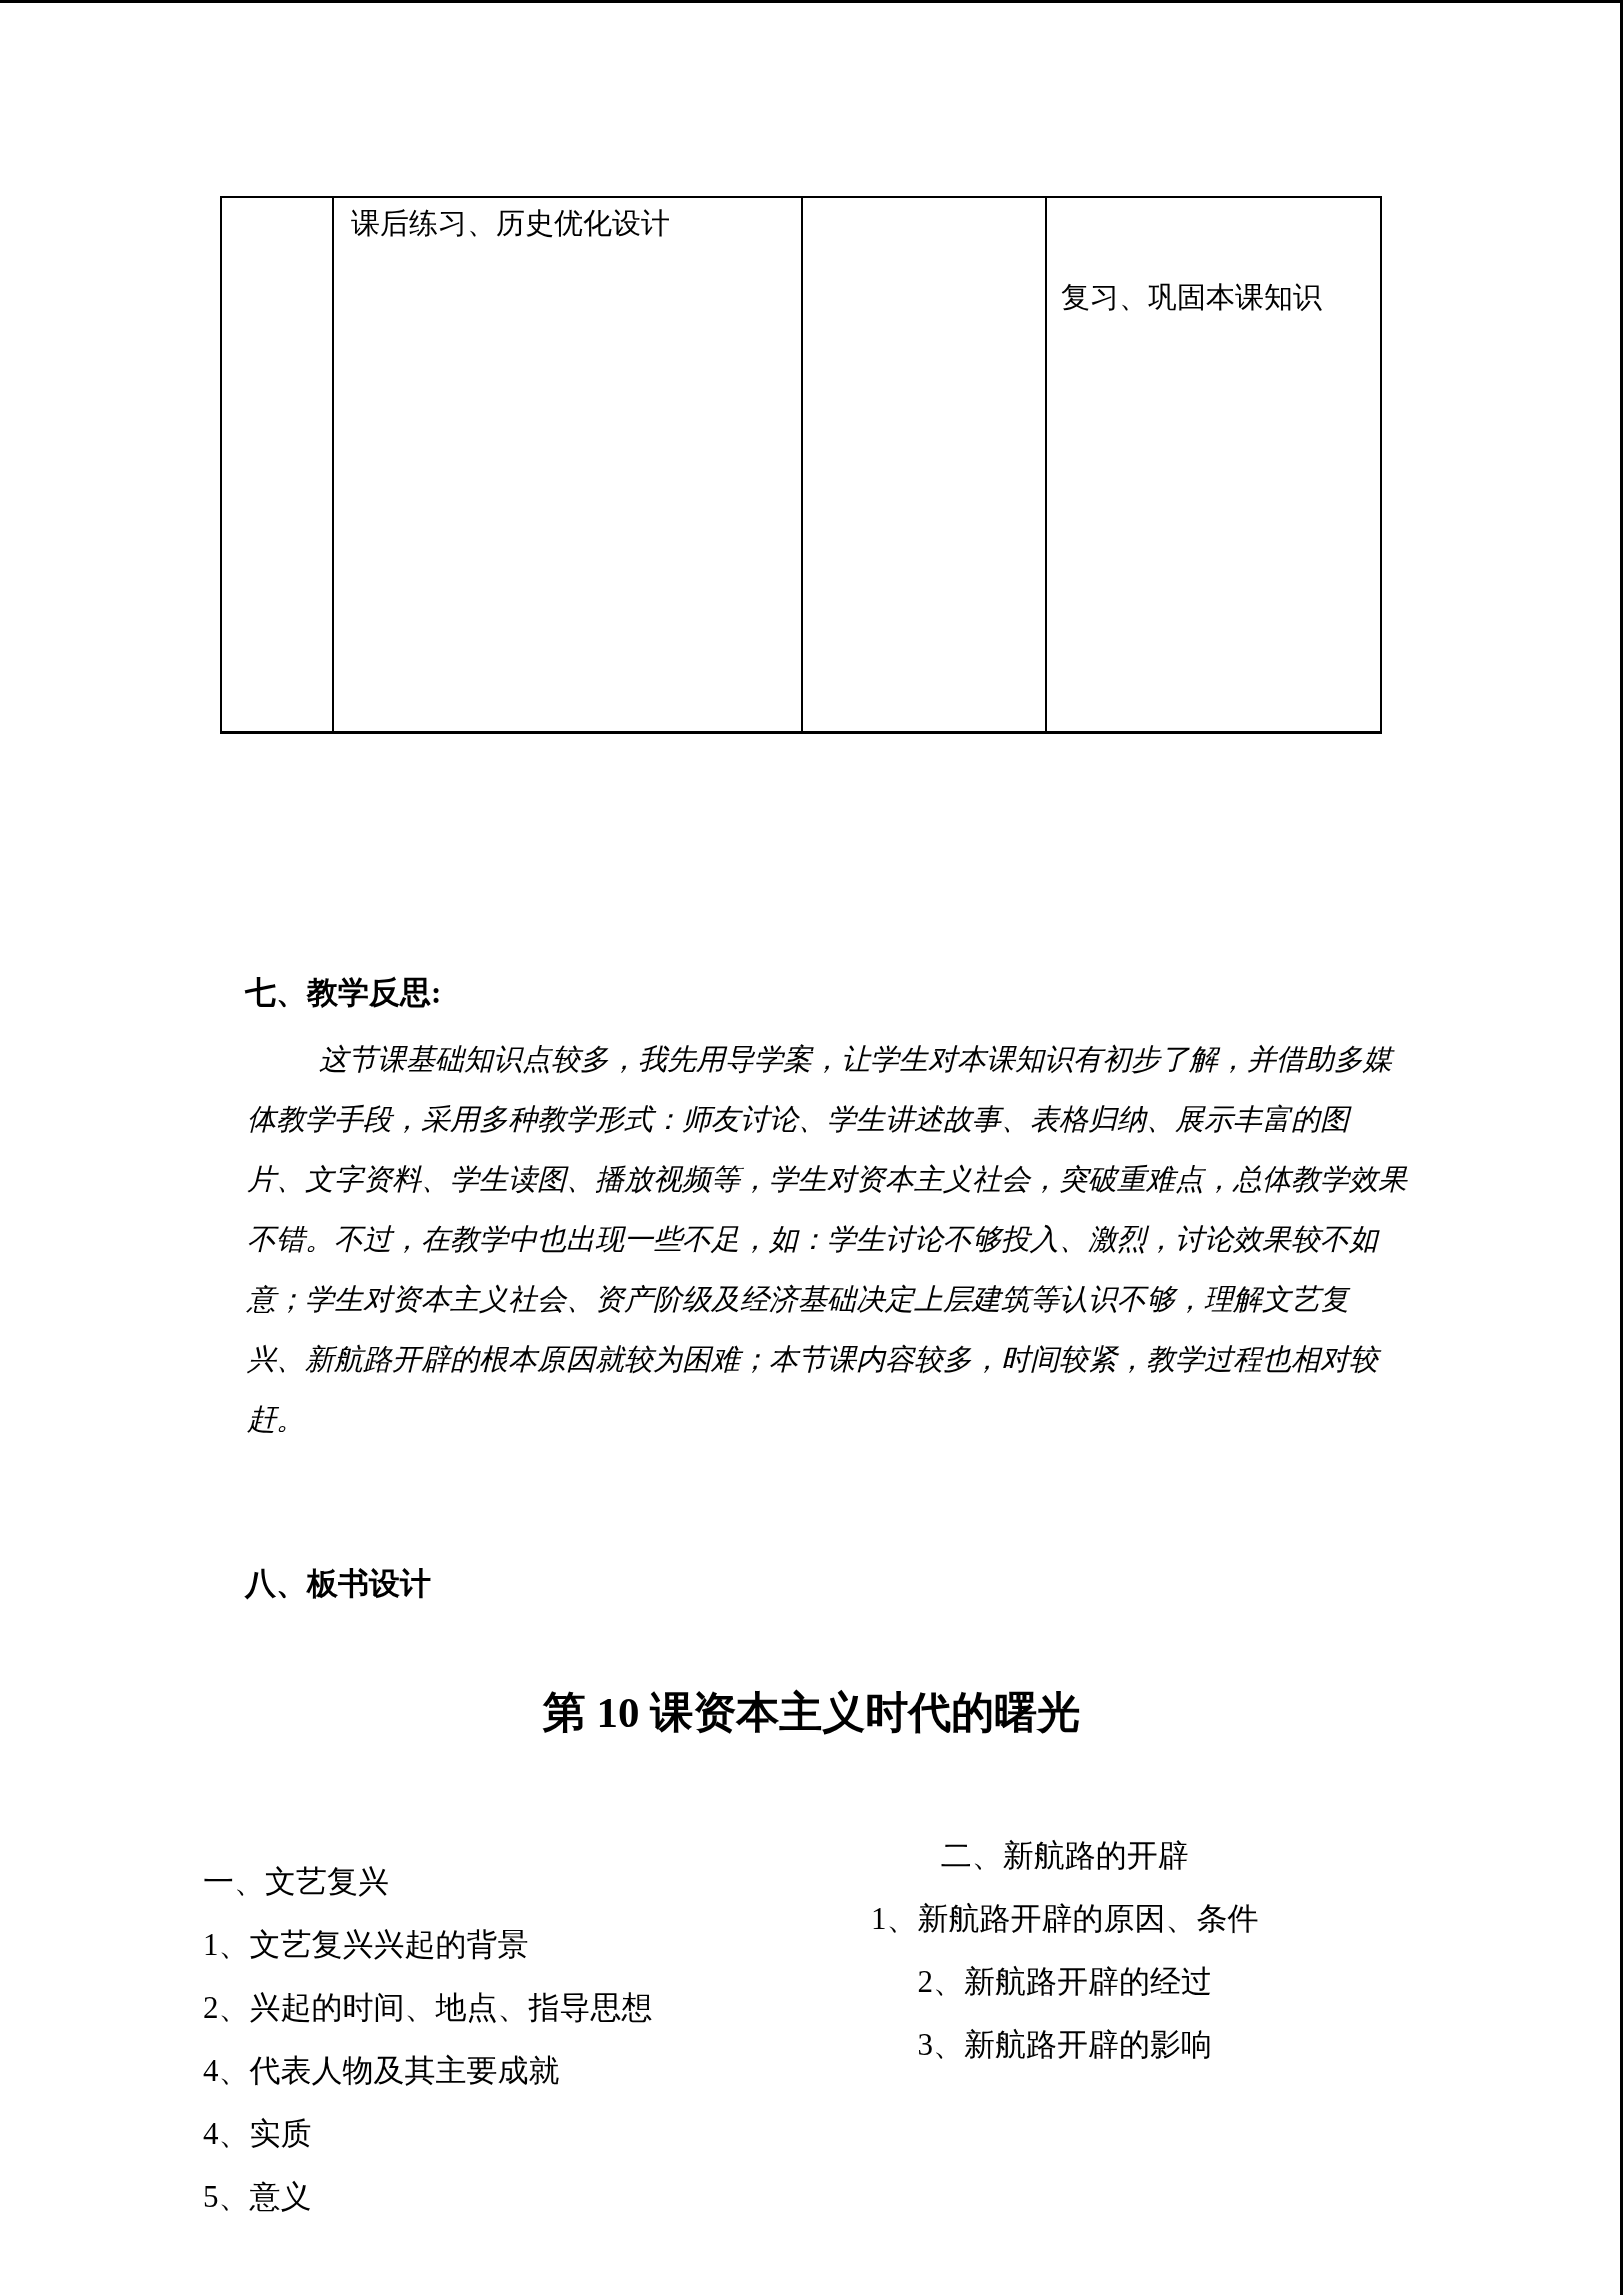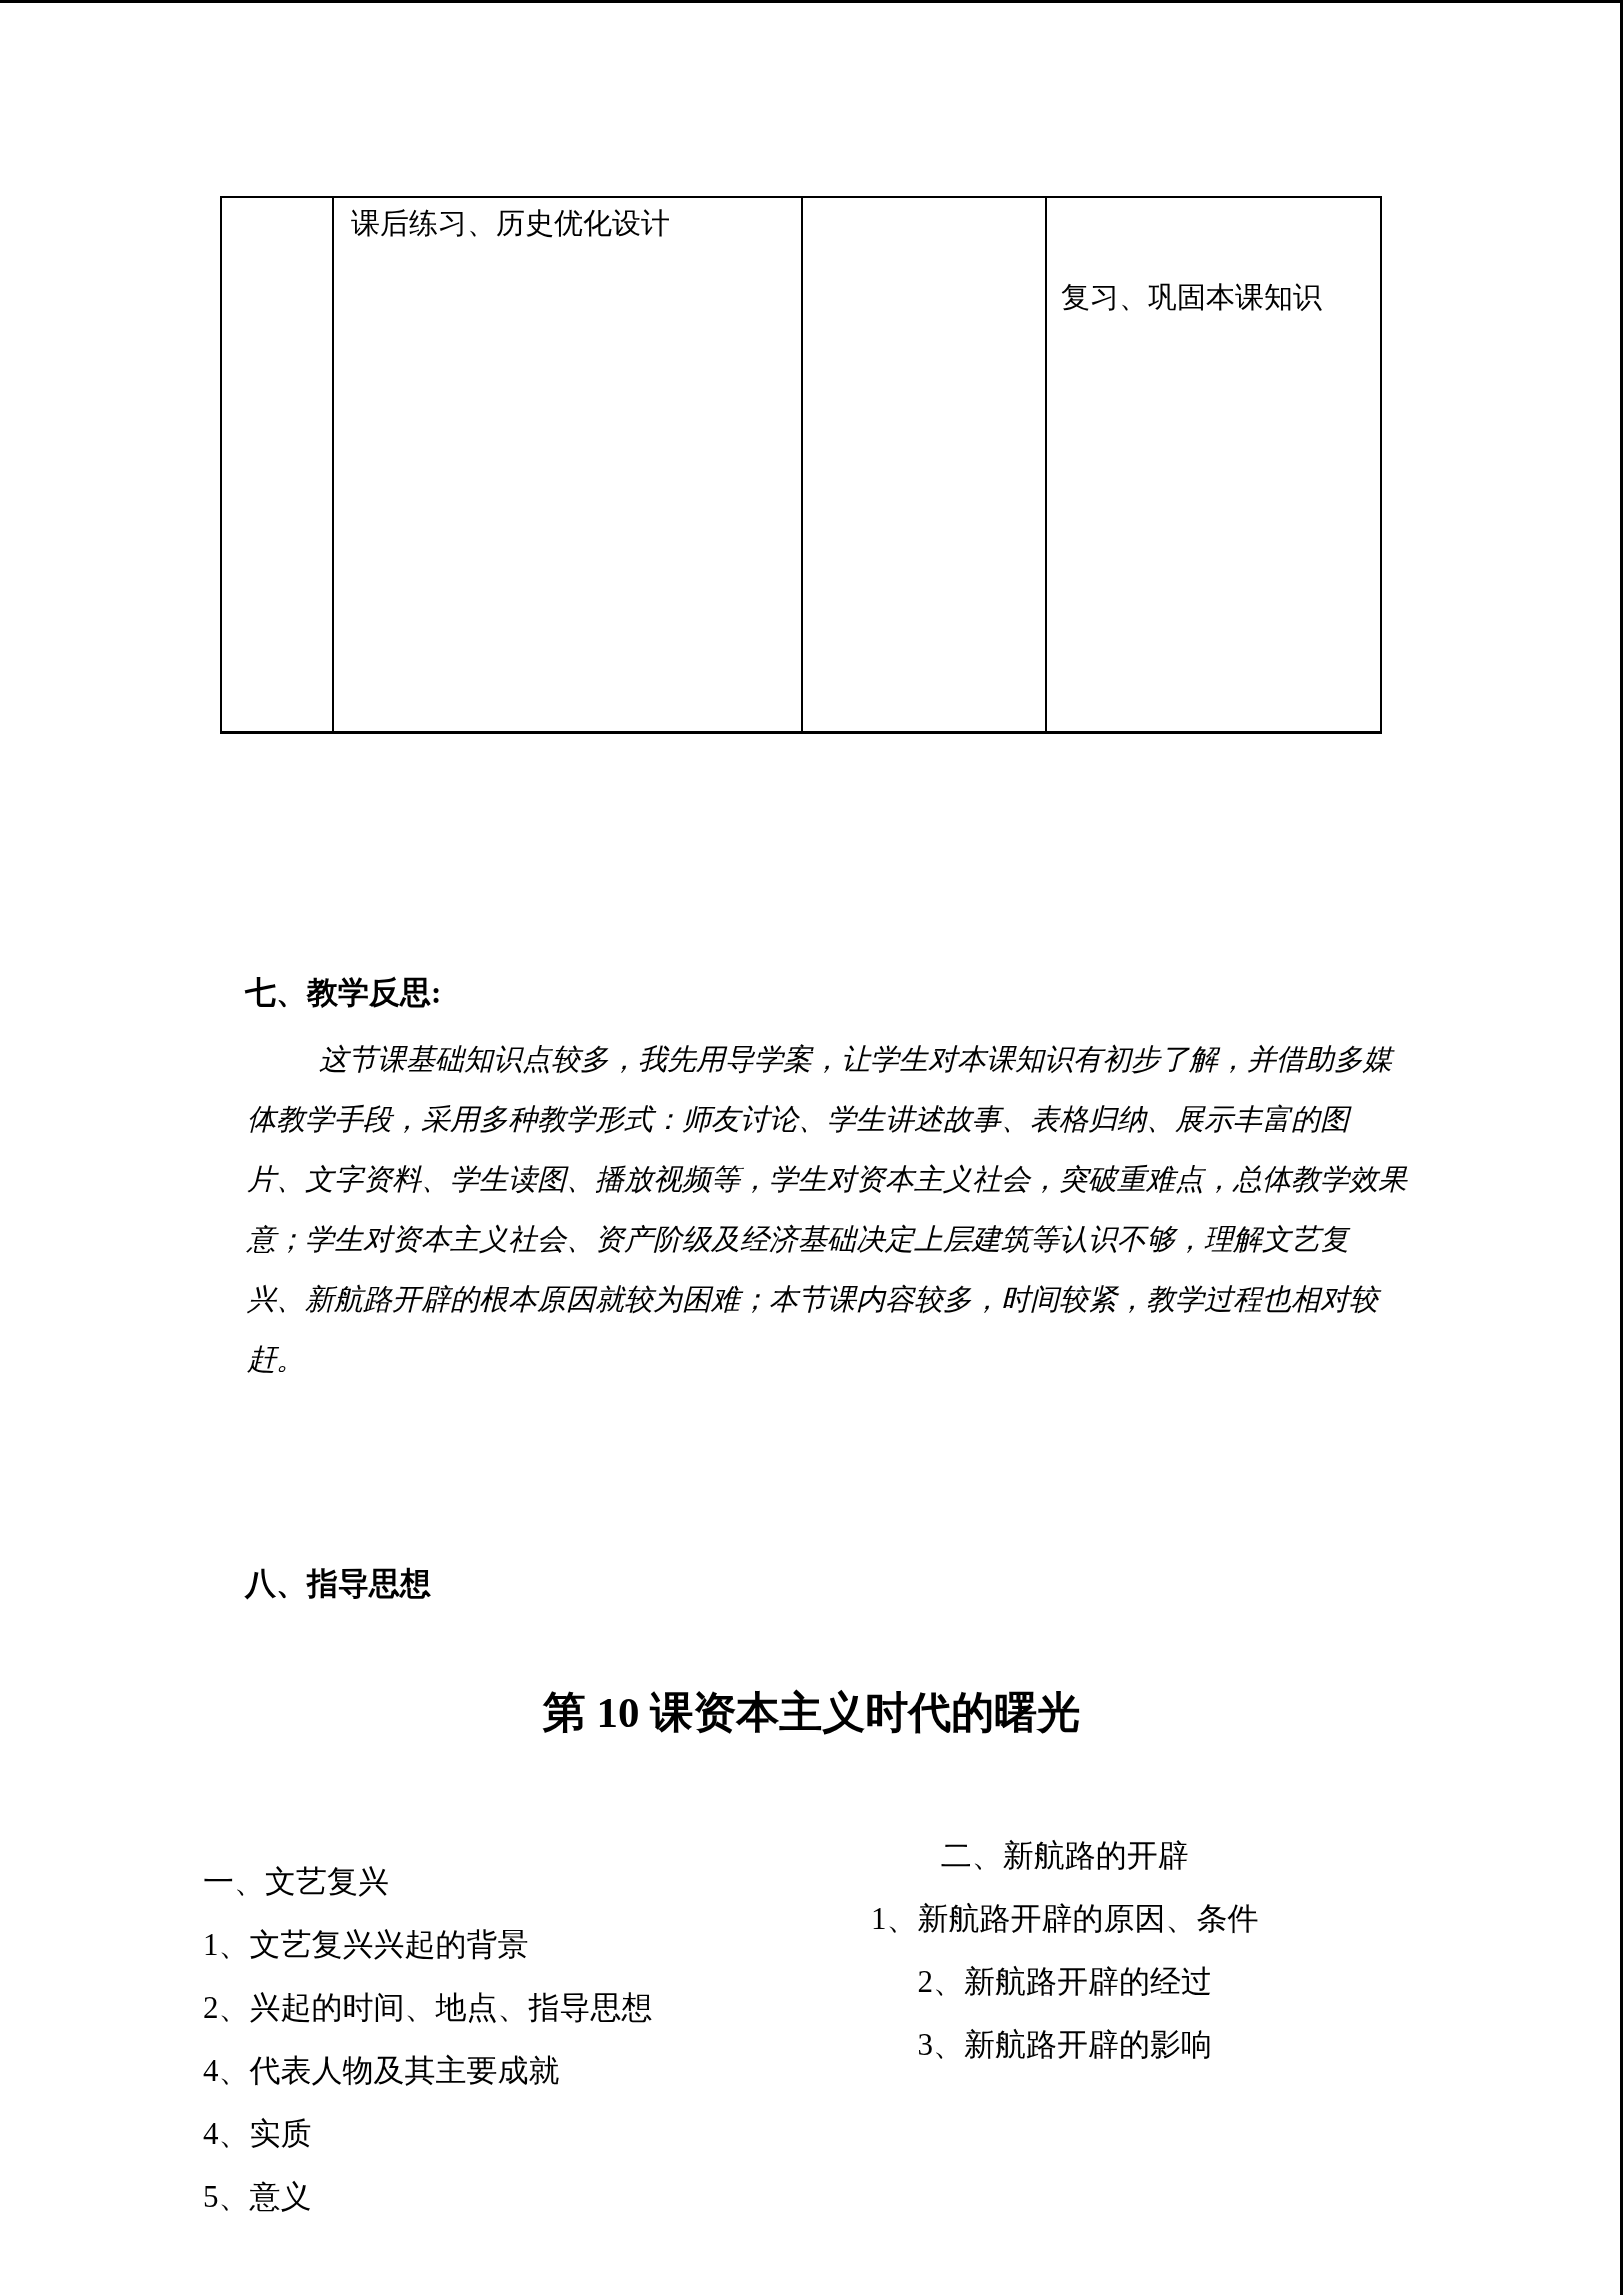--- a/index.html
+++ b/index.html
@@ -75,26 +75,27 @@
   <div class="cell-text cell2-text">课后练习、历史优化设计</div>
   <div class="cell-text cell4-text">复习、巩固本课知识</div>
 </div>
 
 <div class="abs section-heading reflection-heading">七、教学反思:</div>
 
 <div class="abs reflection-body">
   <div class="para-line indent">这节课基础知识点较多，我先用导学案，让学生对本课知识有初步了解，并借助多媒</div>
   <div class="para-line">体教学手段，采用多种教学形式：师友讨论、学生讲述故事、表格归纳、展示丰富的图</div>
   <div class="para-line">片、文字资料、学生读图、播放视频等，学生对资本主义社会，突破重难点，总体教学效果</div>
+  <div class="para-line">不错。不过，在教学中也出现一些不足，如：学生讨论不够投入、激烈，讨论效果较不如</div>
   <div class="para-line">意；学生对资本主义社会、资产阶级及经济基础决定上层建筑等认识不够，理解文艺复</div>
   <div class="para-line">兴、新航路开辟的根本原因就较为困难；本节课内容较多，时间较紧，教学过程也相对较</div>
   <div class="para-line">赶。</div>
 </div>
 
-<div class="abs section-heading board-heading">八、指导思想</div>
+<div class="abs section-heading board-heading">八、板书设计</div>
 
 <div class="abs board-title">第 10 课资本主义时代的曙光</div>
 
 <div class="abs outline-col outline-left">
   <div class="outline-line">一、文艺复兴</div>
   <div class="outline-line">1、文艺复兴兴起的背景</div>
   <div class="outline-line">2、兴起的时间、地点、指导思想</div>
   <div class="outline-line">4、代表人物及其主要成就</div>
   <div class="outline-line">4、实质</div>
   <div class="outline-line">5、意义</div>

